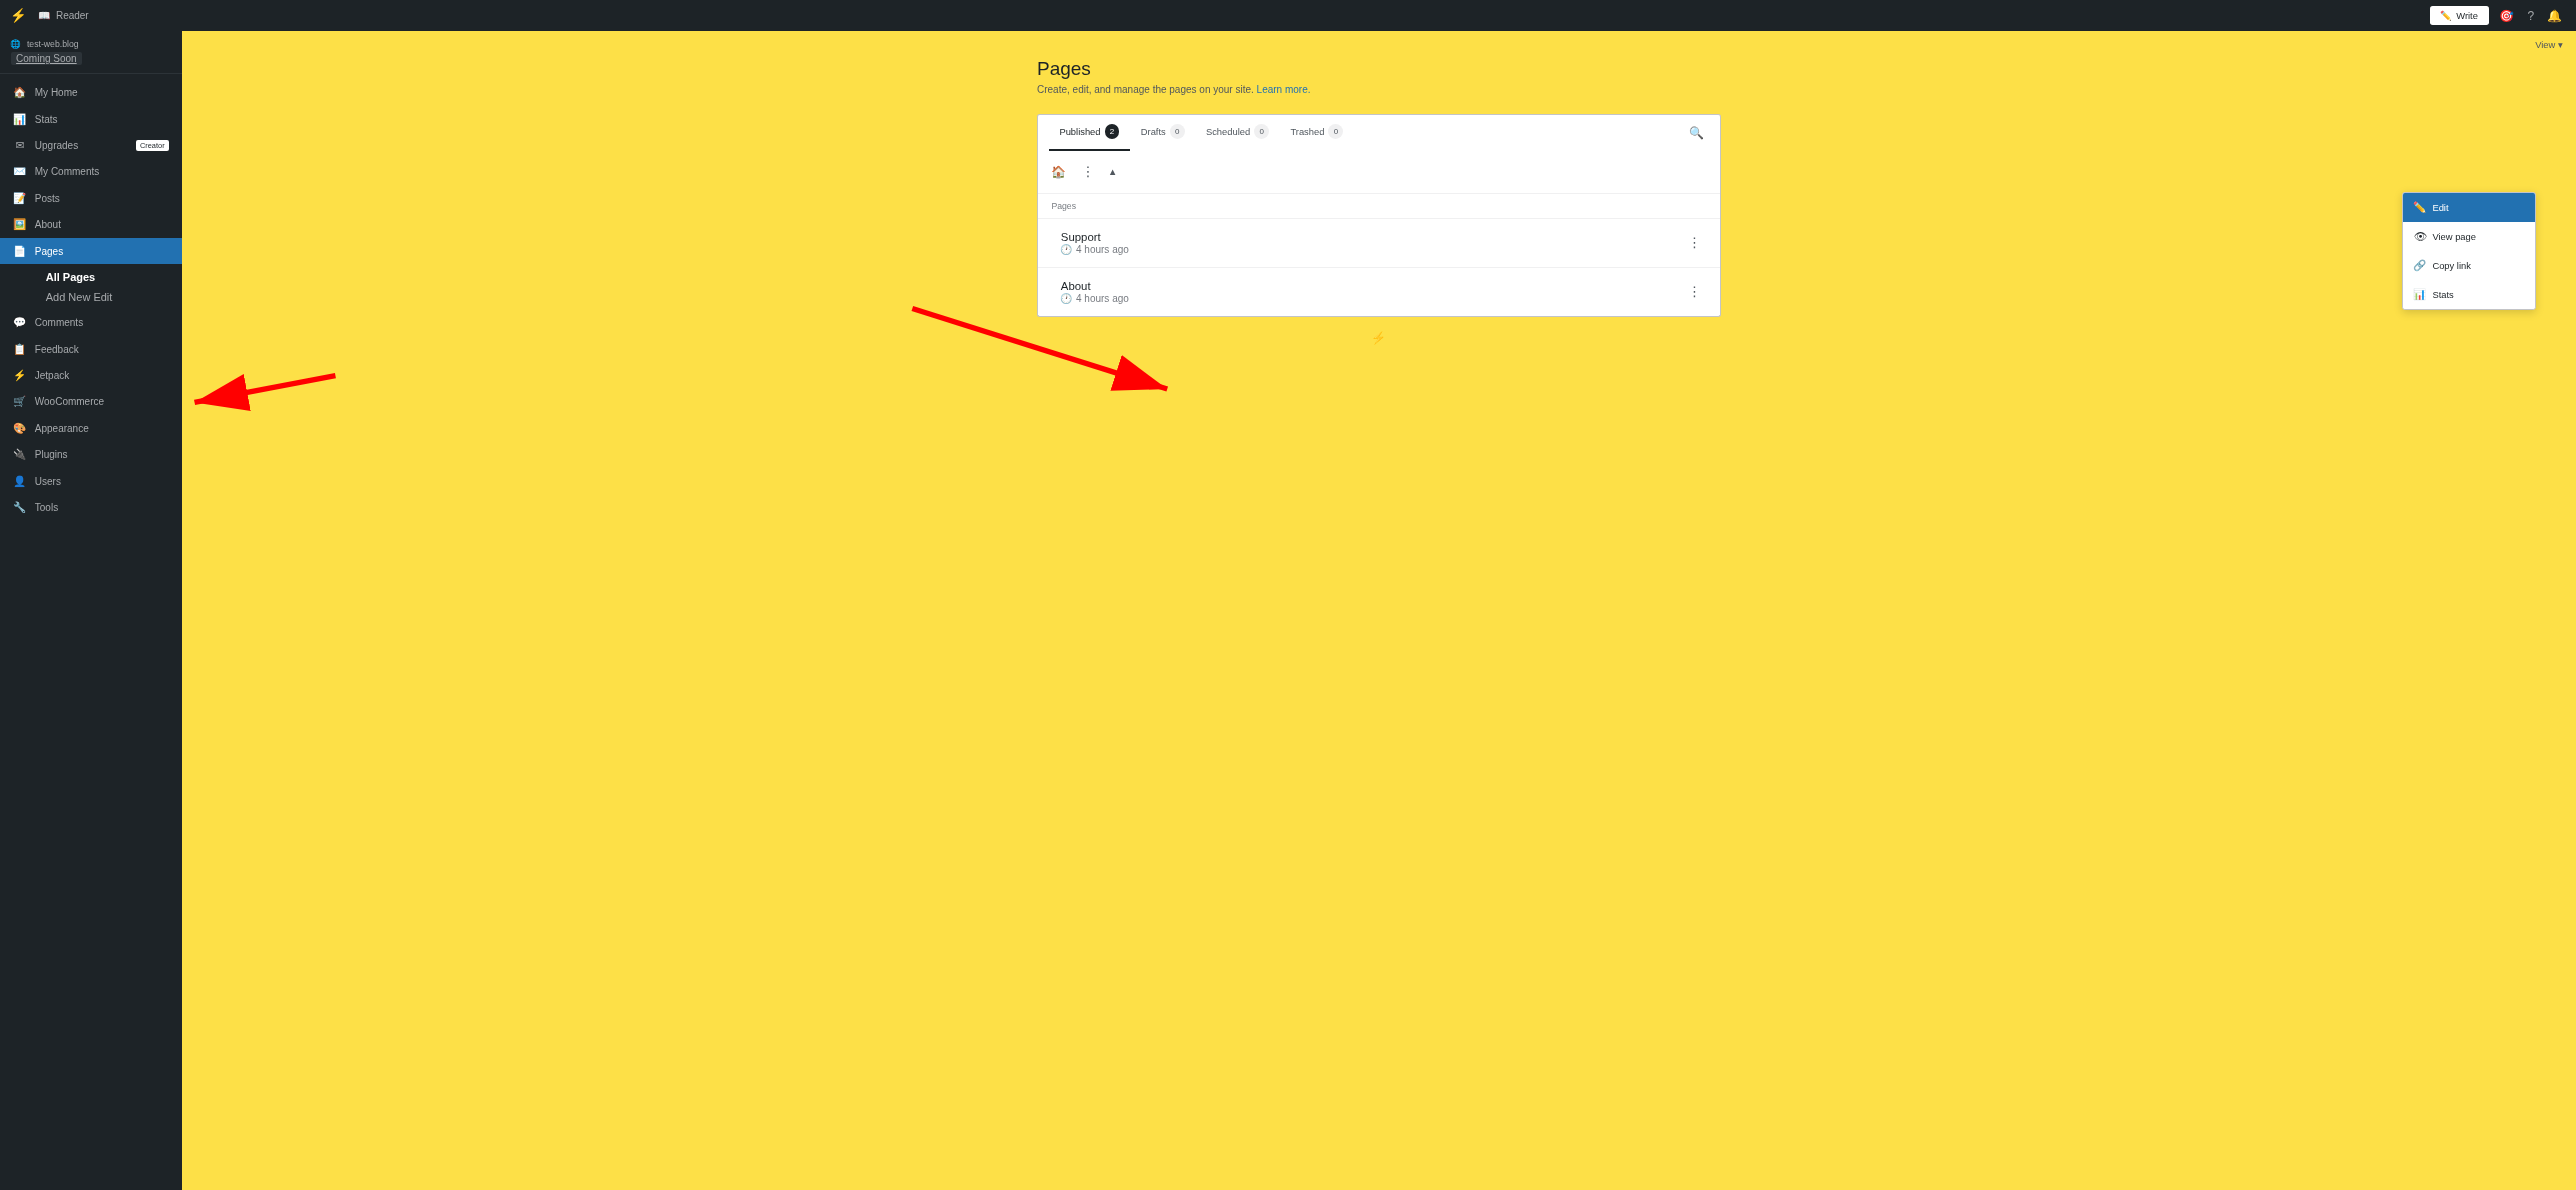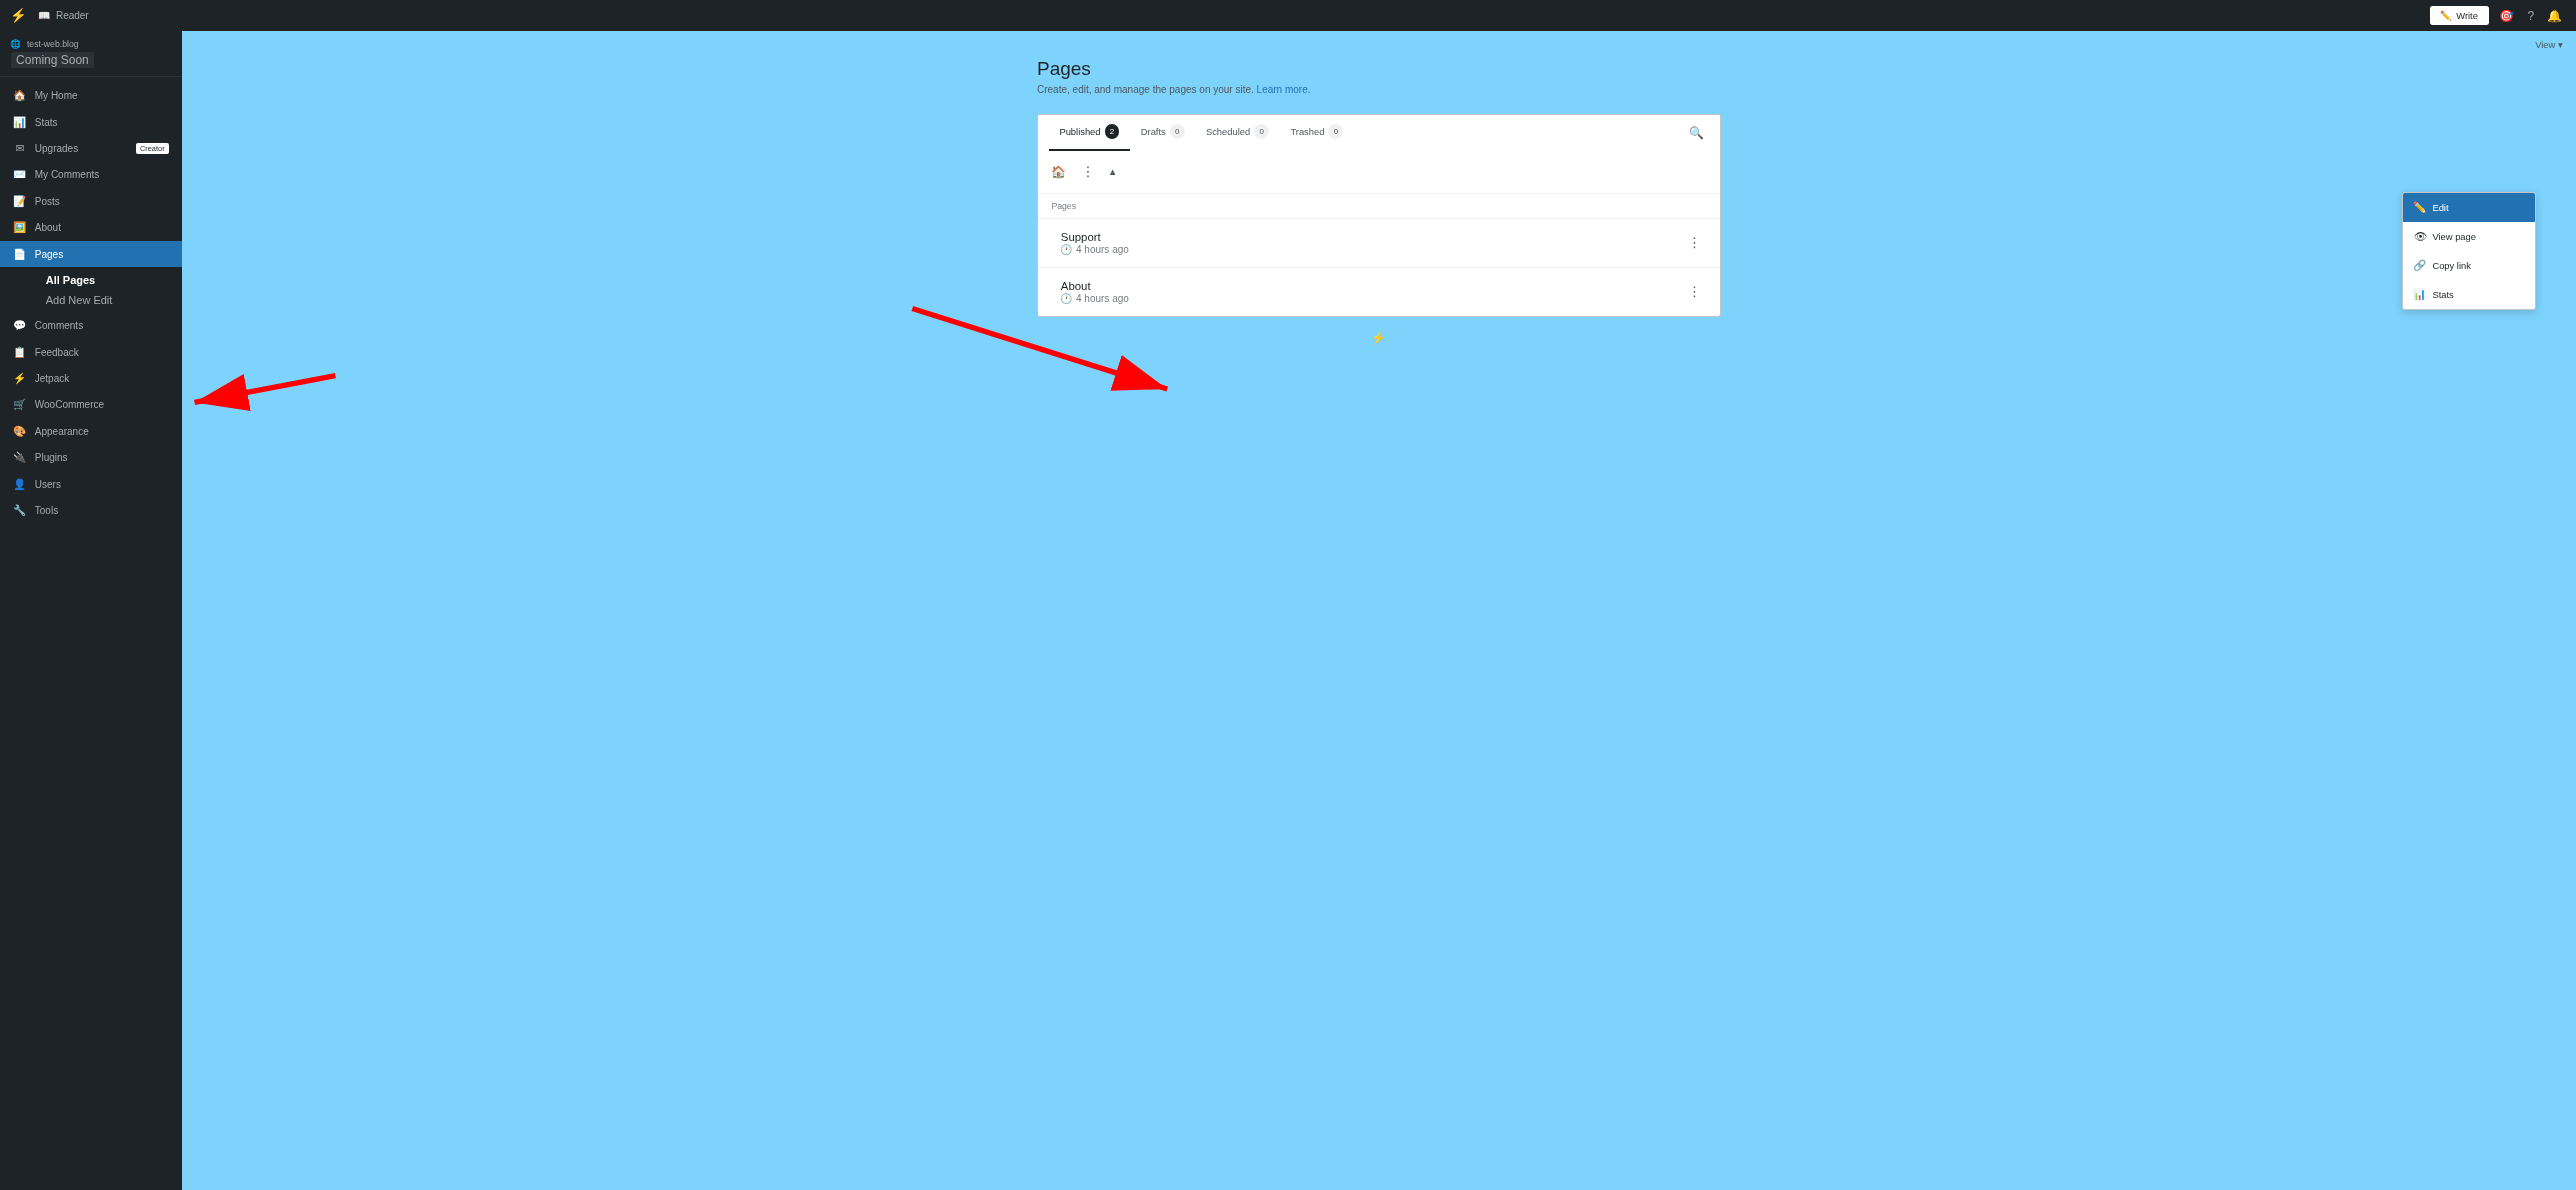--- a/index.html
+++ b/index.html
@@ -48,25 +48,26 @@
       flex-shrink: 0;
     }
     .site-info {
       padding: 8px 10.7px;
       border-bottom: 0.7px solid #2c3338;
     }
     .site-name { color: #a7aaad; font-size: 8.7px; display: flex; align-items: center; gap: 5.4px; }
     .site-badge {
       background: #2c3338;
       color: #a7aaad;
-      font-size: 12px;
+      font-size: 10px;
       padding: 1.3px 5.4px;
       border-radius: 2px;
       margin-top: 2.7px;
       display: inline-block;
+      text-decoration: underline;
     }
     .sidebar-nav { padding: 5.4px 0; flex: 1; }
     .nav-item {
       display: flex;
       align-items: center;
       gap: 8px;
       padding: 6.7px 13.4px;
       color: #a7aaad;
       cursor: pointer;
       font-size: 10px;
@@ -76,21 +77,21 @@
     .nav-item .icon { font-size: 10.7px; width: 13.4px; text-align: center; }
     .nav-item .upgrade-badge { margin-left: auto; background: #fff; color: #1d2327; font-size: 7.4px; padding: 0.7px 4px; border-radius: 2px; }
     .nav-sub { padding: 2.7px 0 2.7px 35px; }
     .nav-sub-item { display: flex; align-items: flex-start; padding: 4px 10.7px; color: #a7aaad; font-size: 11px; cursor: pointer; }
     .nav-sub-item.active { color: #fff; font-weight: 600; }
 
     
     .main-content {
       flex: 1;
       overflow-y: auto;
-      background: #7dd3fc;
+      background: #fde047;
       position: relative;
     }
     .view-btn {
       position: absolute;
       top: 8px;
       right: 13.4px;
       background: none;
       border: none;
       color: #50575e;
       font-size: 9.4px;

